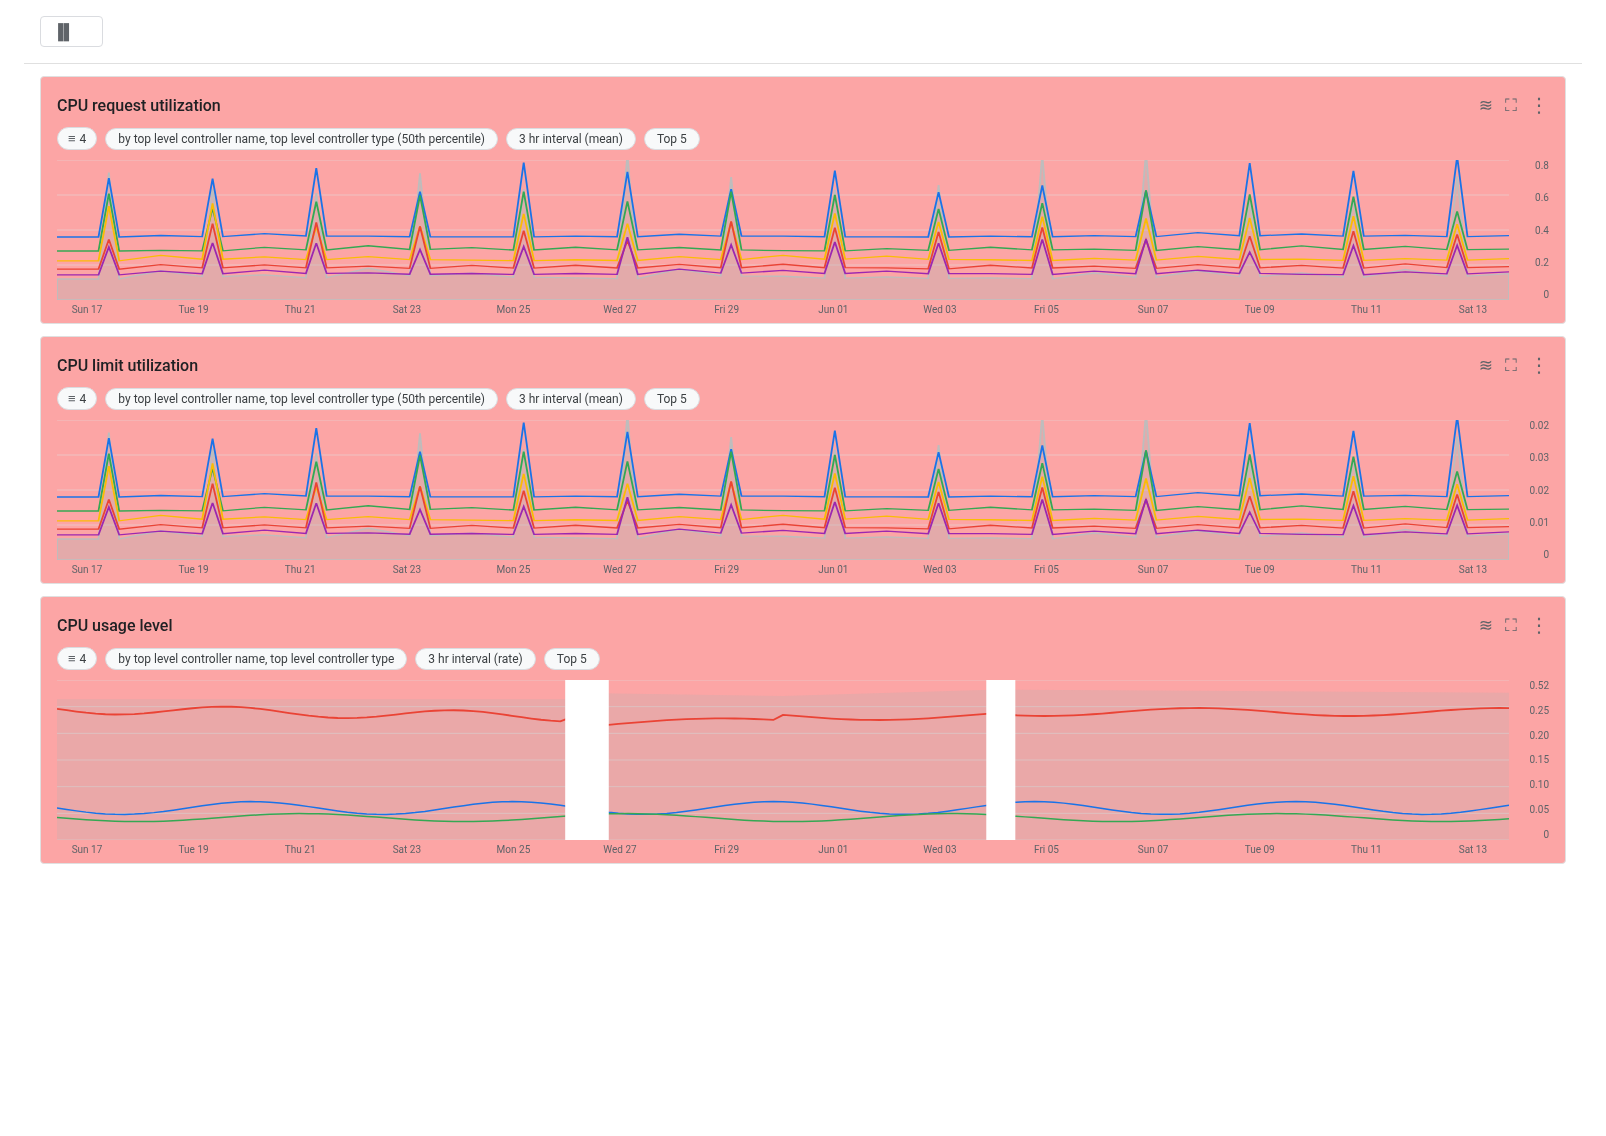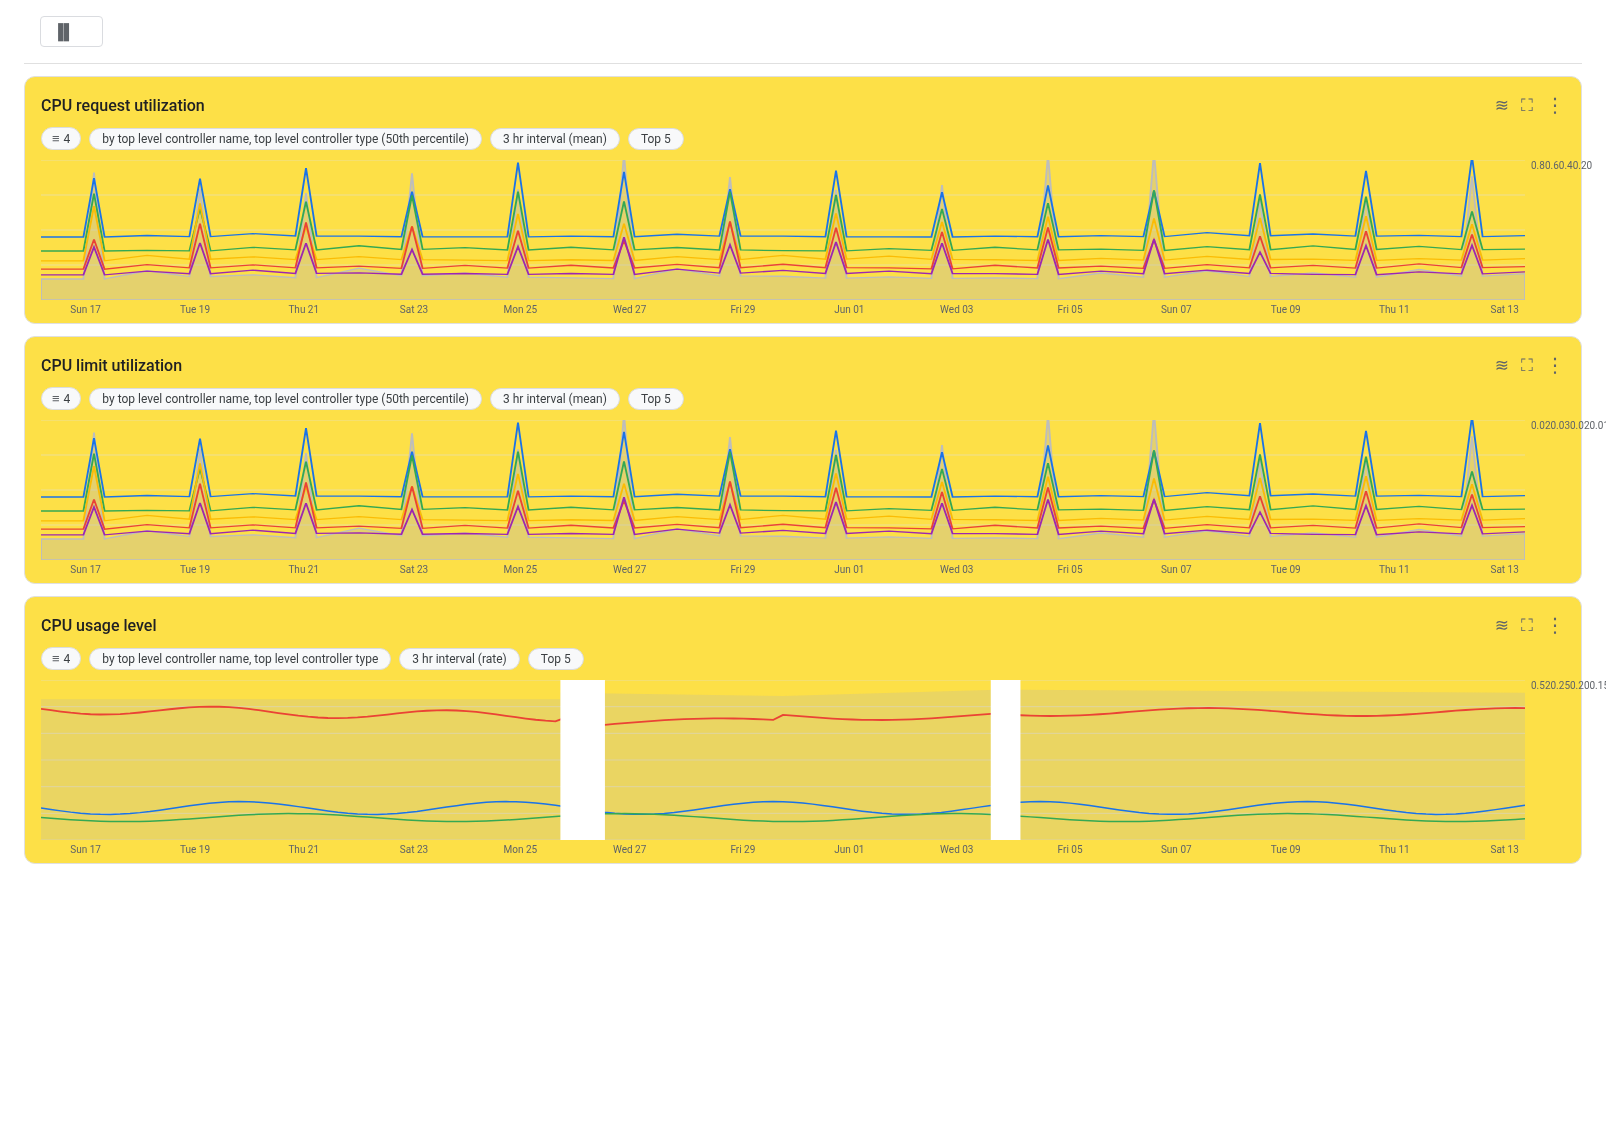--- a/index.html
+++ b/index.html
@@ -12,23 +12,23 @@
     .header-title { font-size: 20px; font-weight: 600; color: #202124; }
     .breadcrumb-btn {
       display: flex; align-items: center; gap: 8px;
       border: 1px solid #dadce0; border-radius: 4px;
       padding: 6px 12px; cursor: pointer; background: #fff;
       font-size: 13px; color: #3c4043;
     }
 
     
     .chart-panel {
-      border: 1px solid #e0e0e0; border-radius: 11px;
-      margin: 12px 0; padding: 16px 0 8px 0;
-      background: #fde047;
+      border: 1px solid #e0e0e0; border-radius: 4px;
+      margin: 12px 16px; padding: 16px 0 8px 0;
+      background: #fca5a5;
     }
     .panel-header {
       display: flex; align-items: center; justify-content: space-between;
       padding: 0 16px 10px 16px;
     }
     .panel-title { font-size: 16px; font-weight: 500; color: #202124; }
     .panel-actions { display: flex; align-items: center; gap: 12px; }
     .action-icon { cursor: pointer; color: #5f6368; font-size: 18px; display: flex; align-items: center; }
 
     
@@ -38,23 +38,23 @@
       border: 1px solid #dadce0; border-radius: 16px;
       padding: 3px 12px; font-size: 12px; color: #3c4043;
       background: #f8f9fa; white-space: nowrap;
     }
     .chip-filter { padding: 3px 10px; }
 
     
     .chart-container { position: relative; padding: 0 16px; }
     .chart-wrap { display: flex; }
     .chart-svg-area { flex: 1; min-width: 0; }
-    .y-axis { display: flex; flex-direction: row; justify-content: space-between; width: 40px; padding-left: 6px; font-size: 10px; color: #5f6368; text-align: right; }
+    .y-axis { display: flex; flex-direction: column; justify-content: space-between; width: 40px; padding-left: 6px; font-size: 10px; color: #5f6368; text-align: right; }
     .x-axis { display: flex; justify-content: space-between; padding: 4px 0 0 0; font-size: 10px; color: #5f6368; }
-    .x-axis-label { text-align: right; min-width: 60px; }
+    .x-axis-label { text-align: center; min-width: 60px; }
 
     svg { width: 100%; display: block; }
   </style>
 </head>
 <body>
 
 <div class="page">
 
   <div class="header">
     <span class="header-title"></span>

